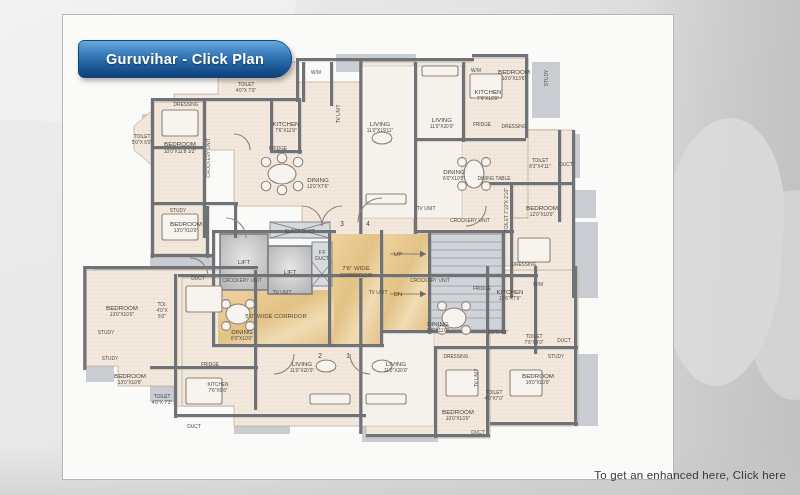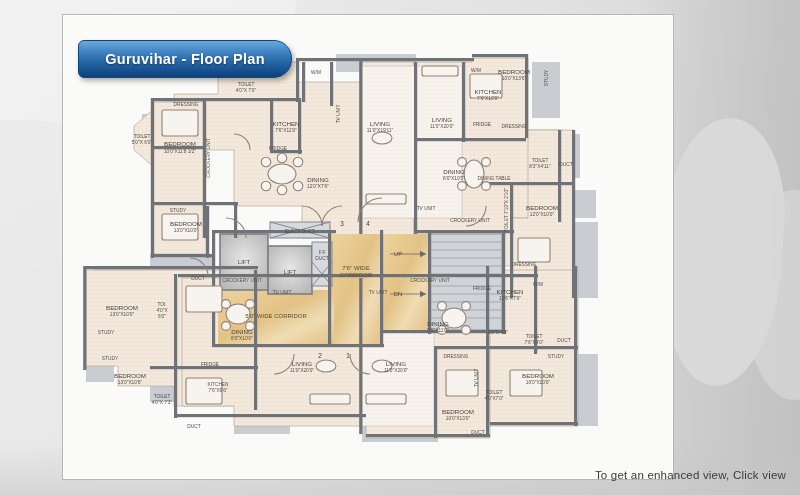--- a/index.html
+++ b/index.html
@@ -431,16 +431,16 @@
     <text class="lbl-s" x="208" y="182" transform="rotate(-90 208 182)">TV UNIT</text>
     <text class="lbl-s" x="208" y="210">DUCT</text>
     <text class="lbl" x="238" y="182">BEDROOM</text>
     <text class="lbl-s" x="238" y="185">16'0"X10'0"</text>
     <text class="lbl-s" x="247" y="172">STUDY</text>
   </g>
 </svg>
 </div>
 
 <div id="title-banner">
-  <span class="txt">Guruvihar - Floor Plan</span>
+  <span class="txt">Guruvihar - Click Plan</span>
 </div>
 
-<div id="footer-link">To get an enhanced view, Click view</div>
+<div id="footer-link">To get an enhanced here, Click here</div>
 
 </body></html>

